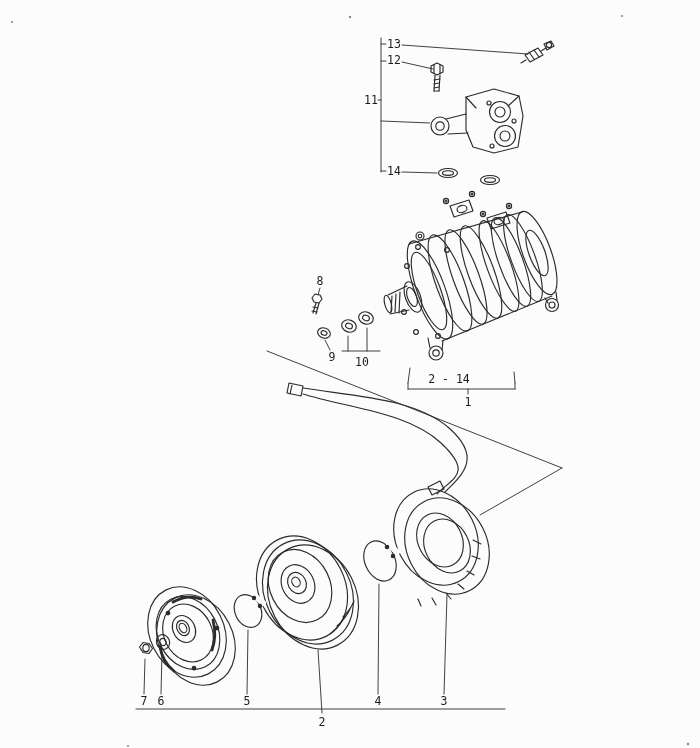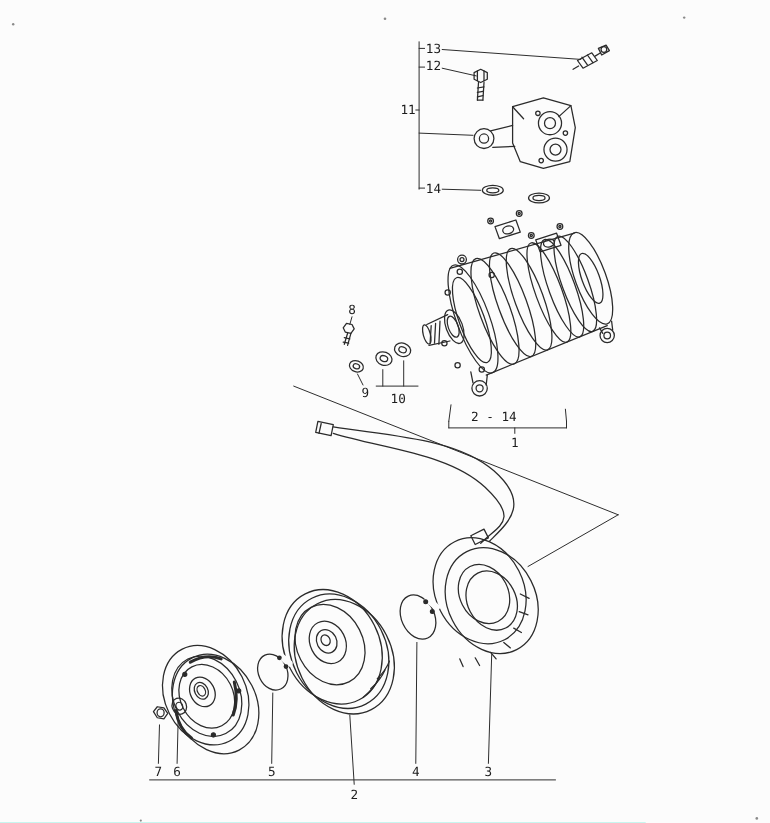--- a/index.html
+++ b/index.html
@@ -1,16 +1,16 @@
 <!DOCTYPE html>
 <html><head>
 <meta charset="utf-8">
 <style>
   html,body{margin:0;padding:0;background:#fcfcfc;overflow:hidden;}
-  .stage{position:relative;width:587px;height:748px;background:#5eead4;}
+  .stage{position:relative;width:587px;height:748px;background:#22c55e;}
   svg{position:absolute;left:0;top:0;display:block;}
   .ink{fill:none;stroke-linecap:round;stroke-linejoin:round;}
   .thin{stroke-width:0.9;}
   .mid{stroke-width:1.15;}
   .lbl{font:11.5px "DejaVu Sans Mono","Liberation Mono",monospace;text-anchor:middle;stroke:none;}
 </style>
 </head>
 <body>
 
 <div class="stage">

